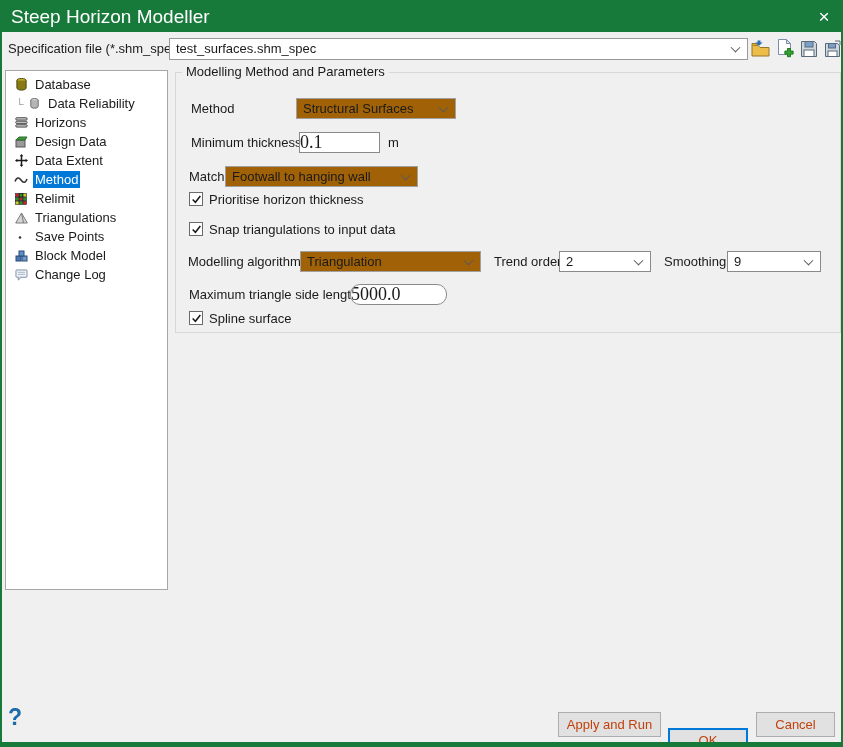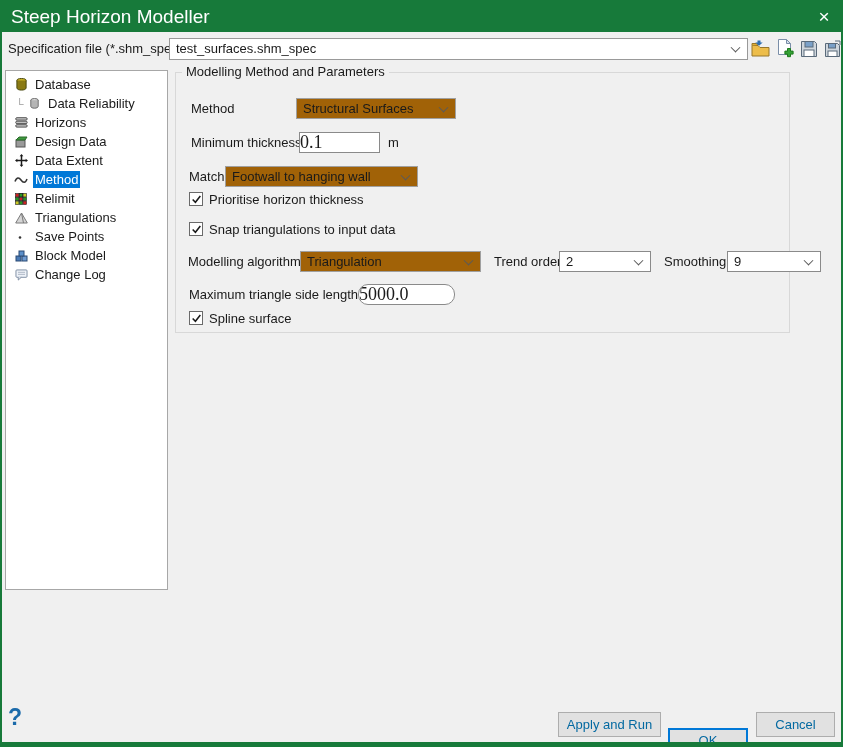--- a/index.html
+++ b/index.html
@@ -32,38 +32,38 @@
   
   .tree { position:absolute; left:3px; top:38px; width:163px; height:520px;
           background:#ffffff; border:1px solid #a7a7a7; padding-top:4px; overflow:hidden; }
   .tree-item { height:19px; display:flex; align-items:center; padding-left:7px; white-space:nowrap; }
   .tree-icon { width:16px; height:14px; display:inline-flex; align-items:center; justify-content:center; margin-right:4px; flex:none; }
   .connector { color:#9a9a9a; font-size:11px; width:10px; margin-left:3px; flex:none; }
   .tree-label { padding:0 2px; line-height:17px; }
   .tree-label.selected { background:#0078d7; color:#ffffff; }
 
   
-  .groupbox { position:absolute; left:173px; top:40px; width:615px; height:261px;
+  .groupbox { position:absolute; left:173px; top:40px; width:666px; height:261px;
               border:1px solid #d8d8d8; }
   .gb-title { position:absolute; top:-9px; left:6px; background:#f0f0f0; padding:0 4px; }
   .row { position:absolute; left:0; width:100%; height:21px; }
   .row .lbl { position:absolute; top:0; height:21px; line-height:21px; white-space:nowrap; }
   .combo { position:absolute; top:0; height:21px; border:1px solid #a0a0a0; background:#a16207; }
   .combo.white { background:#ffffff; border-color:#8a8a8a; }
   .combo .combo-value { line-height:19px; }
   .tinput { position:absolute; top:0; height:21px; border:1px solid #8a8a8a; background:#fff;
             font-family:Liberation Serif, serif; font-size:18px; color:#1a1a1a; }
   .checkbox { position:absolute; top:3px; width:14px; height:14px; background:#fff;
               border:1px solid #6a6a6a; display:flex; align-items:center; justify-content:center; }
   .cb-label { position:absolute; top:0; height:21px; line-height:21px; }
 
   
   .help { position:absolute; left:6px; top:672px; font-size:23px; font-weight:bold; color:#1b6aaa; }
   .btn { position:absolute; top:680px; height:25px; background:#e1e1e1; border:1px solid #adadad;
-         font-family:inherit; font-size:13px; color:#0369a1; display:flex; align-items:center; justify-content:center; }
+         font-family:inherit; font-size:13px; color:#c2410c; display:flex; align-items:center; justify-content:center; }
   .btn.ok { border:2px solid #0078d7;margin-top:16px; }
 </style>
 </head>
 <body>
 
 <div class="dialog">
 
   <div class="titlebar">
     <span class="title">Steep Horizon Modeller</span>
     <span class="close-btn">×</span>
@@ -279,21 +279,21 @@
         </div>
         <span class="lbl" style="left:488px">Smoothing</span>
         <div class="combo white" style="left:551px;width:94px">
           <span class="combo-value">9</span>
           <span class="chev"></span>
         </div>
       </div>
 
       <div class="row" style="top:211px">
         <span class="lbl" style="left:13px">Maximum triangle side length</span>
-        <input class="tinput" style="left: 182px; width: 97px; border-radius: 10px;" value="5000.0">
+        <input class="tinput" style="left: 174px; width: 97px; border-radius: 10px;" value="5000.0">
       </div>
 
       <div class="row" style="top:235px">
         <span class="checkbox" style="left:13px">
           <svg width="11" height="11" viewBox="0 0 10 10">
               <path d="M1.5 5 L4 7.5 L8.5 1.8" stroke="#1a1a1a" stroke-width="1.4" fill="none"></path>
             </svg>
         </span>
         <span class="cb-label" style="left:33px">Spline surface</span>
       </div>

